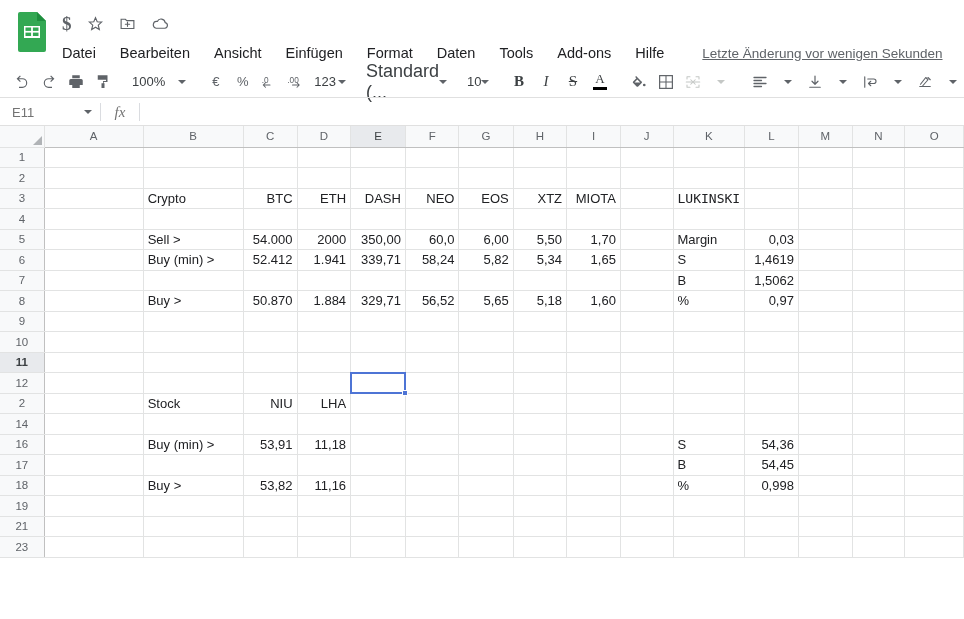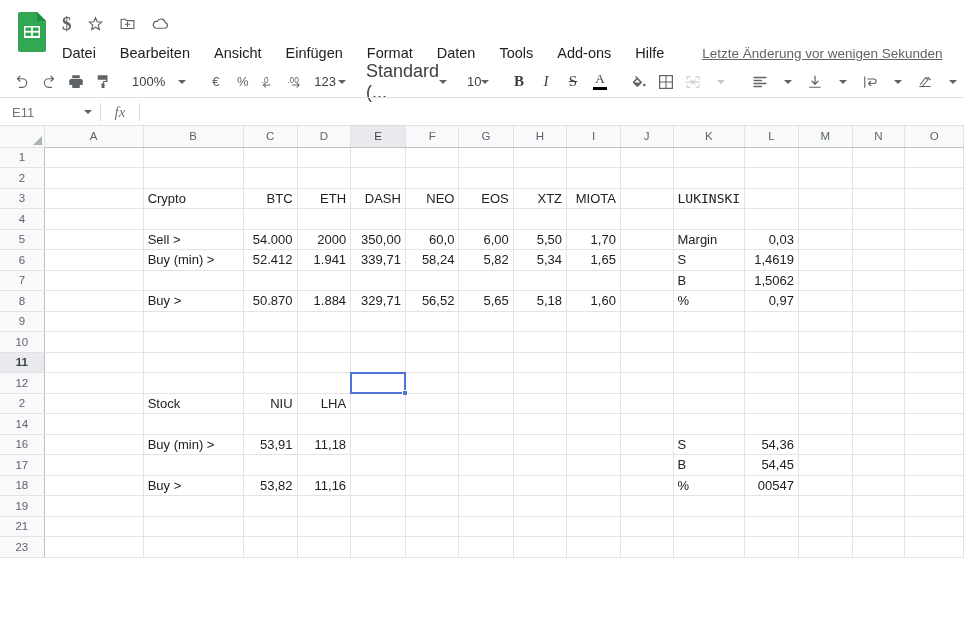--- a/index.html
+++ b/index.html
@@ -631,21 +631,21 @@
           <td class="l">Buy &gt;</td>
           <td class="r">53,82</td>
           <td class="r">11,16</td>
           <td class=""></td>
           <td class=""></td>
           <td class=""></td>
           <td class=""></td>
           <td class=""></td>
           <td class=""></td>
           <td class="l">%</td>
-          <td class="r">00547</td>
+          <td class="r">0,998</td>
           <td class=""></td>
           <td class=""></td>
           <td class=""></td>
         </tr>
         <tr>
           <th class="rowhead">19</th>
           <td class=""></td>
           <td class=""></td>
           <td class=""></td>
           <td class=""></td>

